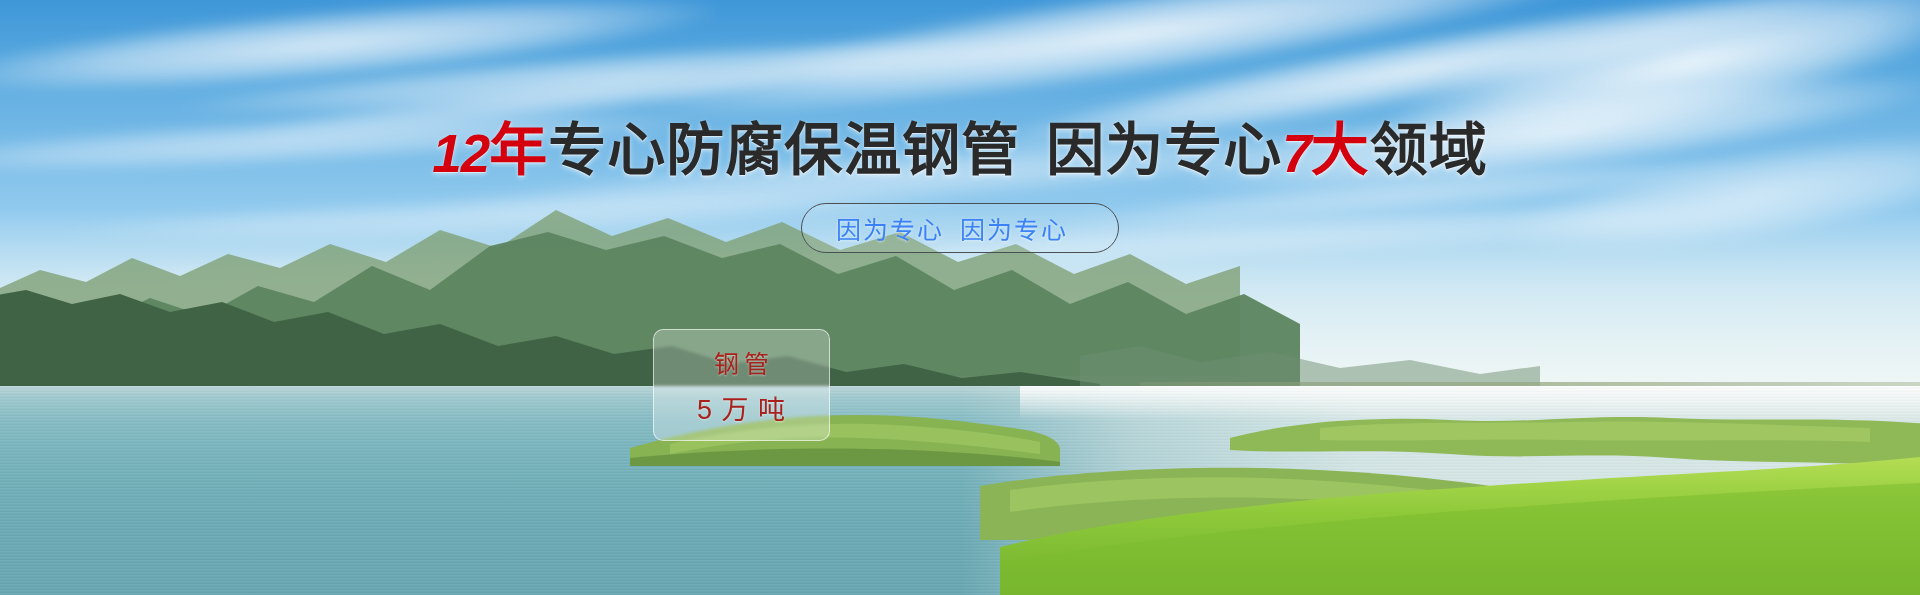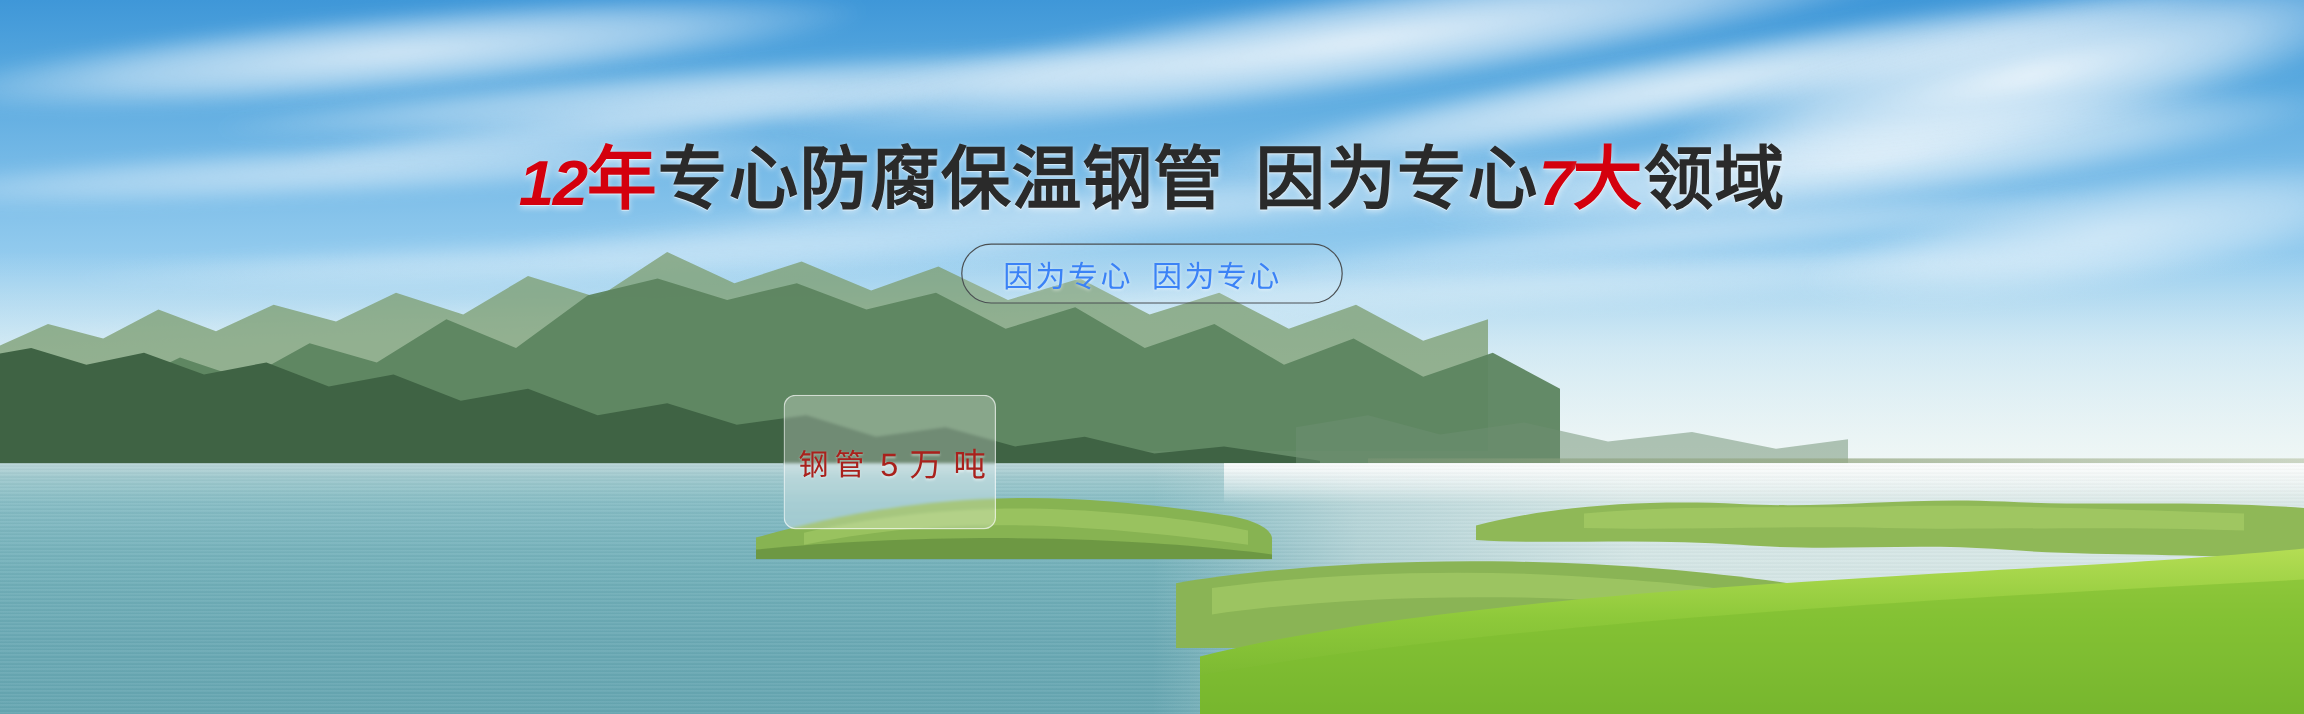--- a/index.html
+++ b/index.html
@@ -173,21 +173,21 @@
     position:absolute;left:653px;top:329px;
     display:flex;
     gap:10px;
   }
   .card{
     width:175px;height:110px;
     border-radius:10px;
     background:rgba(255,255,255,.26);
     border:1px solid rgba(255,255,255,.62);
     backdrop-filter:blur(1.5px);
-    display:flex;flex-direction:row;
+    display:flex;flex-direction:column;
     align-items:center;justify-content:center;
     gap:8px;
   }
   .card-title{
     font-size:25px;
     letter-spacing:5px;
     text-indent:5px;
     color:#a9211c;
     font-weight:400;
     text-shadow:0 1px 2px rgba(255,255,255,.45);

